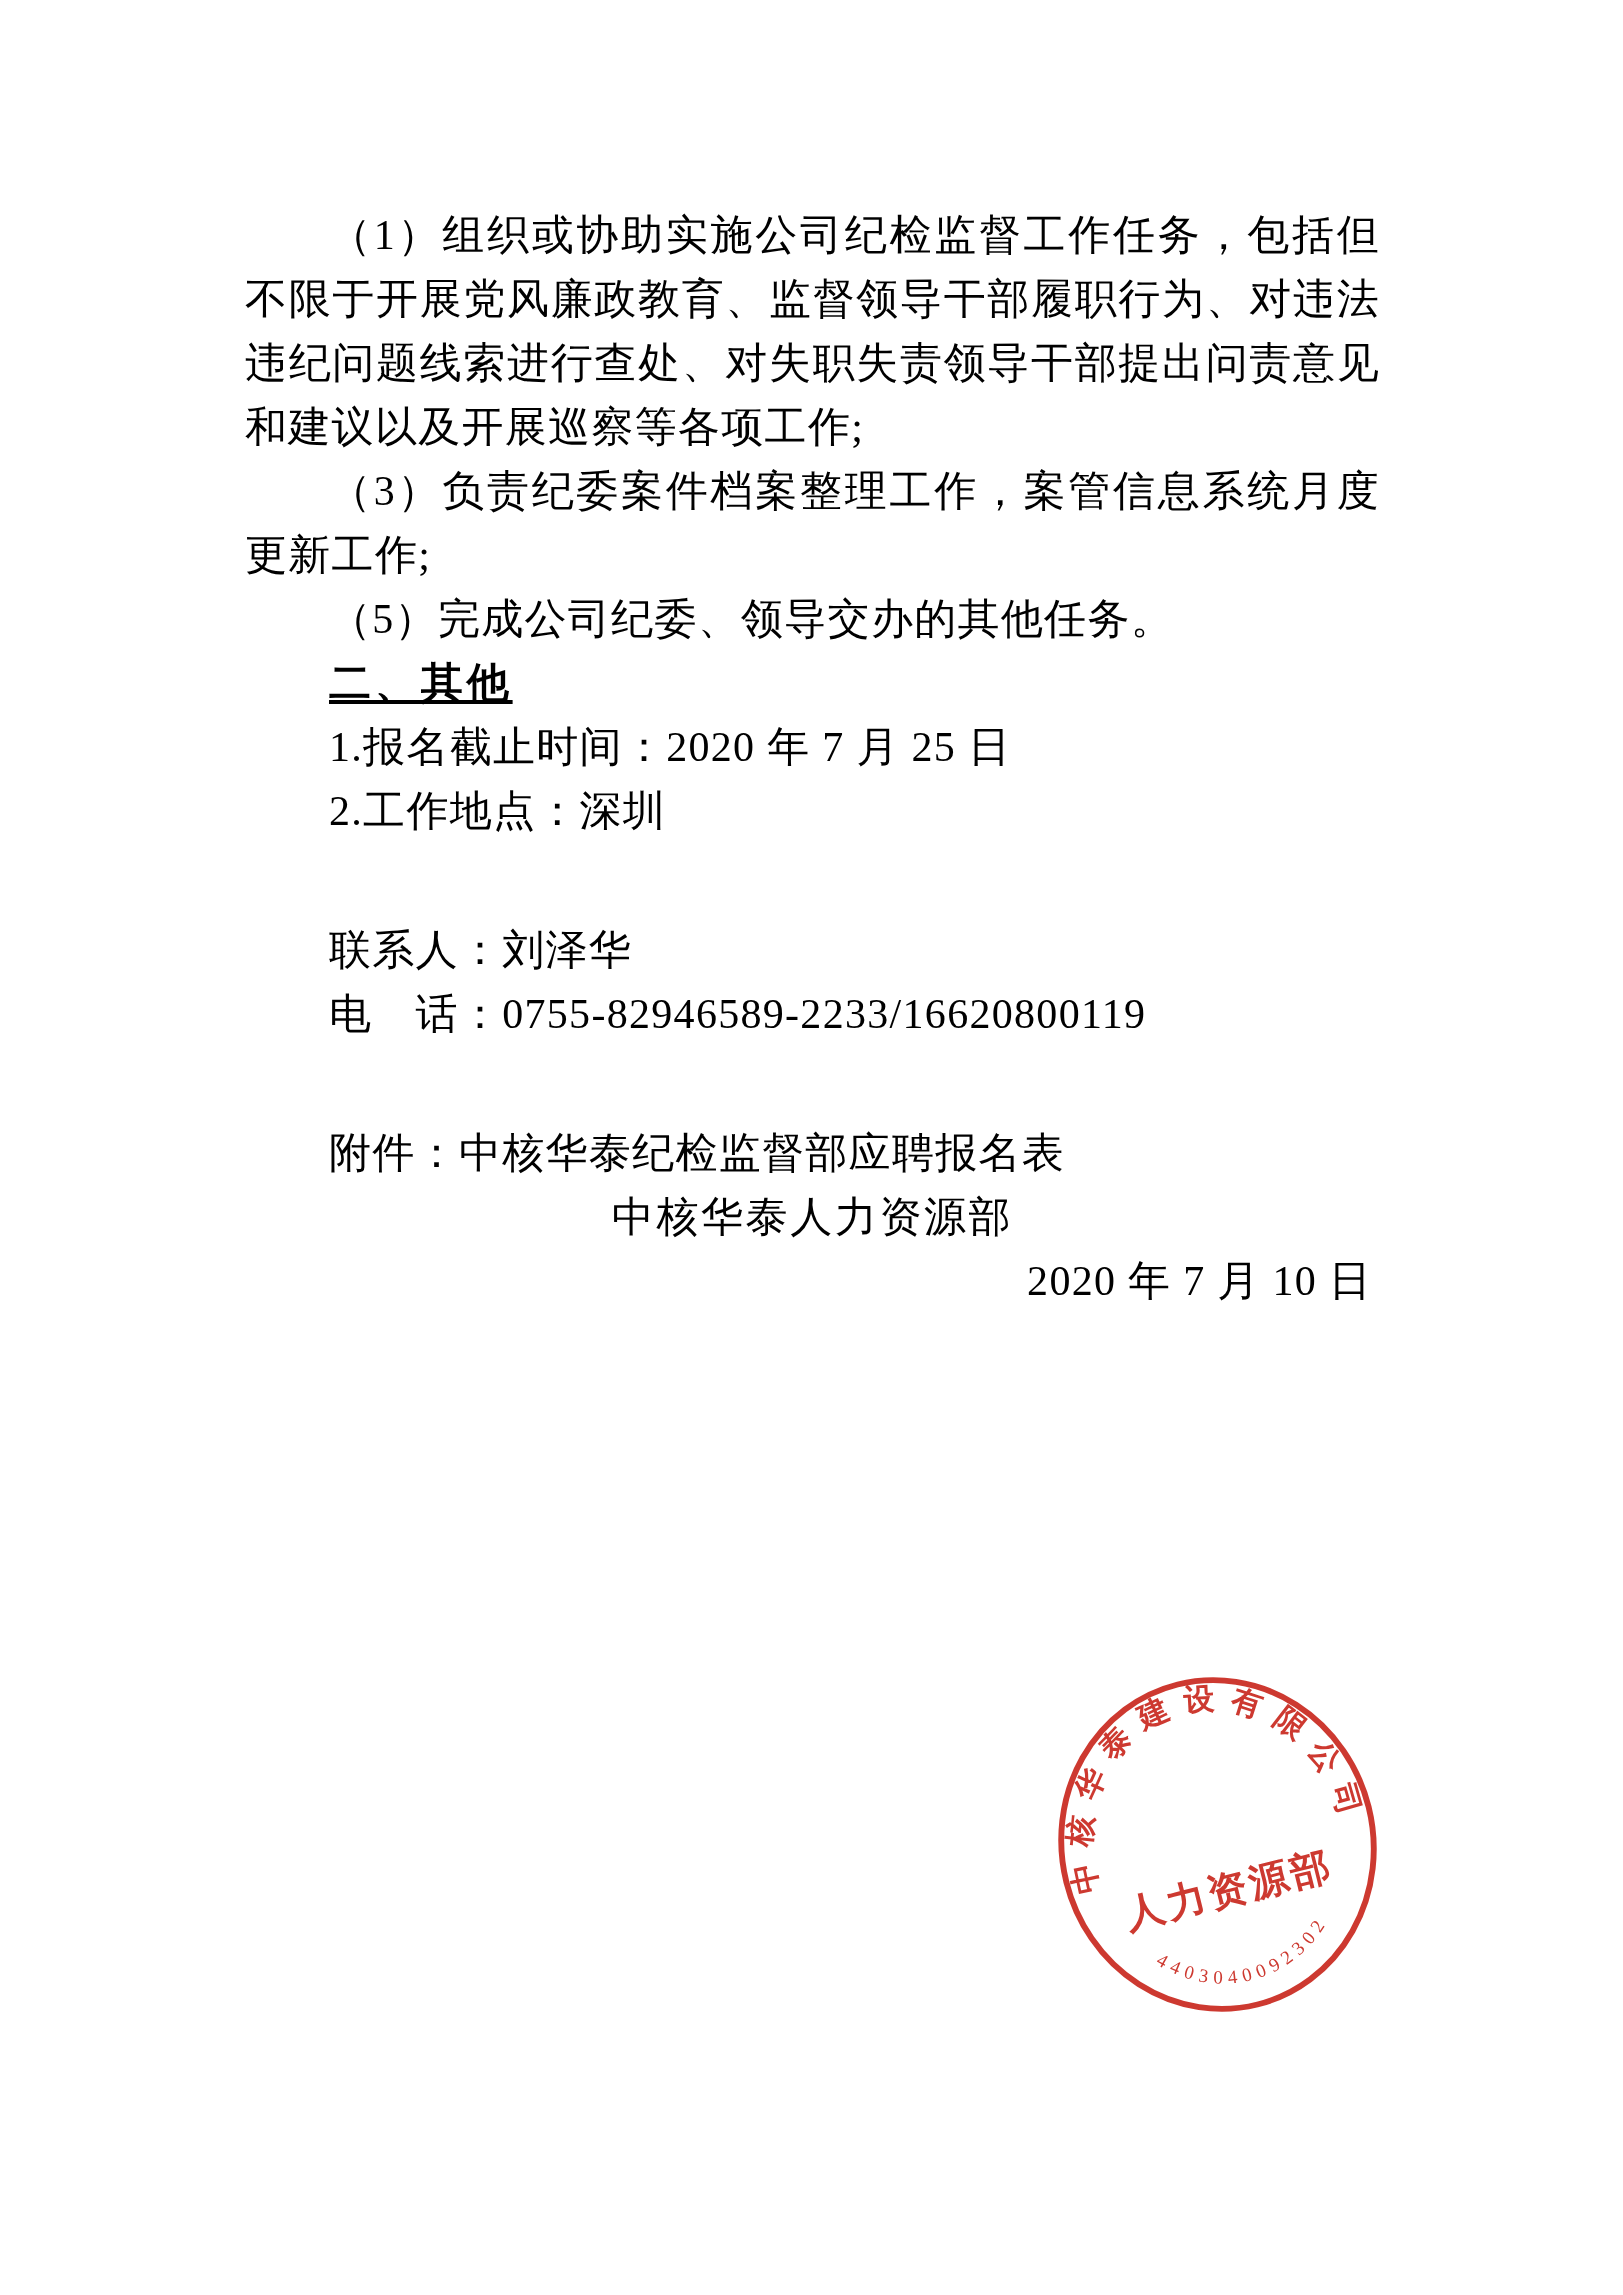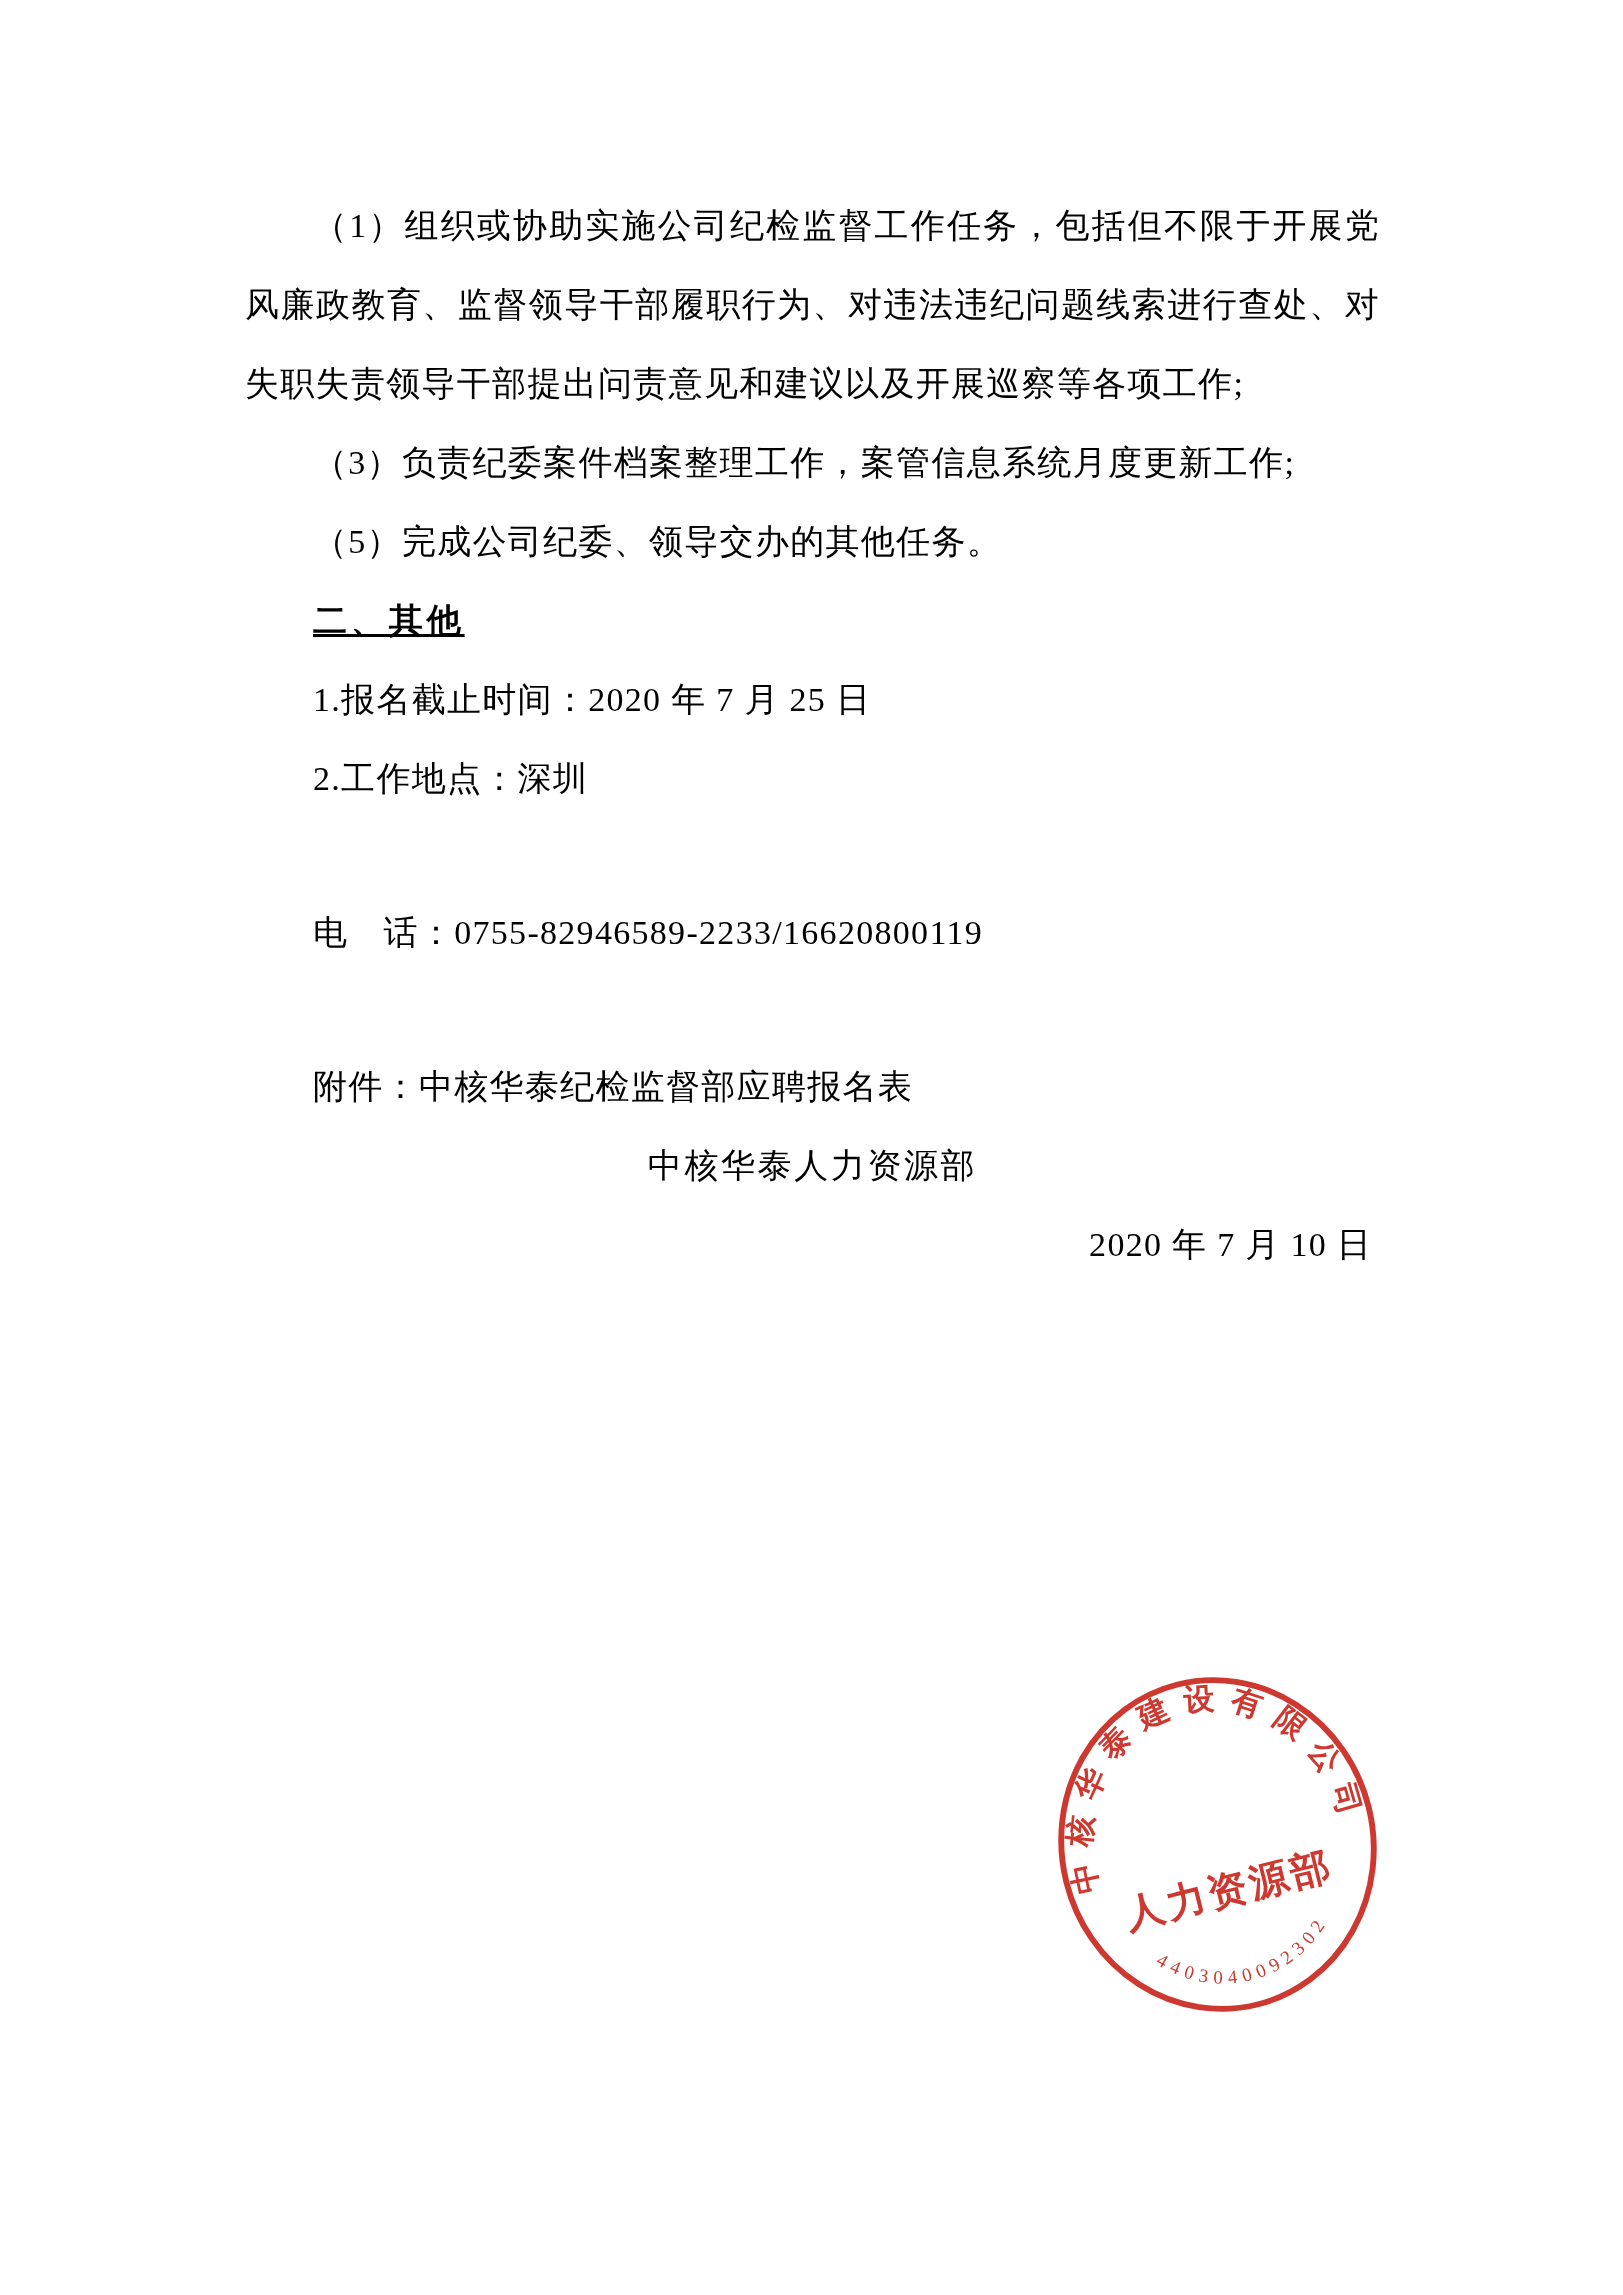--- a/index.html
+++ b/index.html
@@ -12,24 +12,24 @@
     width: 1623px;
     height: 2295px;
     background: #ffffff;
     overflow: hidden;
     font-family: "Liberation Serif", "DejaVu Serif", serif;
     color: #000000;
   }
   .content {
     position: absolute;
     left: 245px;
-    top: 186px;
+    top: 203px;
     width: 1135px;
-    font-size: 34px;
-    line-height: 79px;
+    font-size: 42px;
+    line-height: 64px;
     letter-spacing: 1.3px;
     text-align: justify;
   }
   p.para {
     margin: 0;
     text-indent: 2em;
   }
   p.noindent {
     margin: 0;
   }
@@ -79,20 +79,21 @@
     <p class="para">（3）负责纪委案件档案整理工作，案管信息系统月度更新工作;</p>
     <p class="para">（5）完成公司纪委、领导交办的其他任务。</p>
 
     <p class="heading">二、其他</p>
 
     <p class="para">1.报名截止时间：2020 年 7 月 25 日</p>
     <p class="para">2.工作地点：深圳</p>
 
     <div class="spacer"></div>
 
+    <p class="para">联系人：刘泽华</p>
     <p class="para">电　话：0755-82946589-2233/16620800119</p>
 
     <div class="spacer"></div>
 
     <p class="para">附件：中核华泰纪检监督部应聘报名表</p>
 
     <p class="noindent sig-block">中核华泰人力资源部</p>
     <p class="noindent date-line">2020 年 7 月 10 日</p>
 
   </div>

